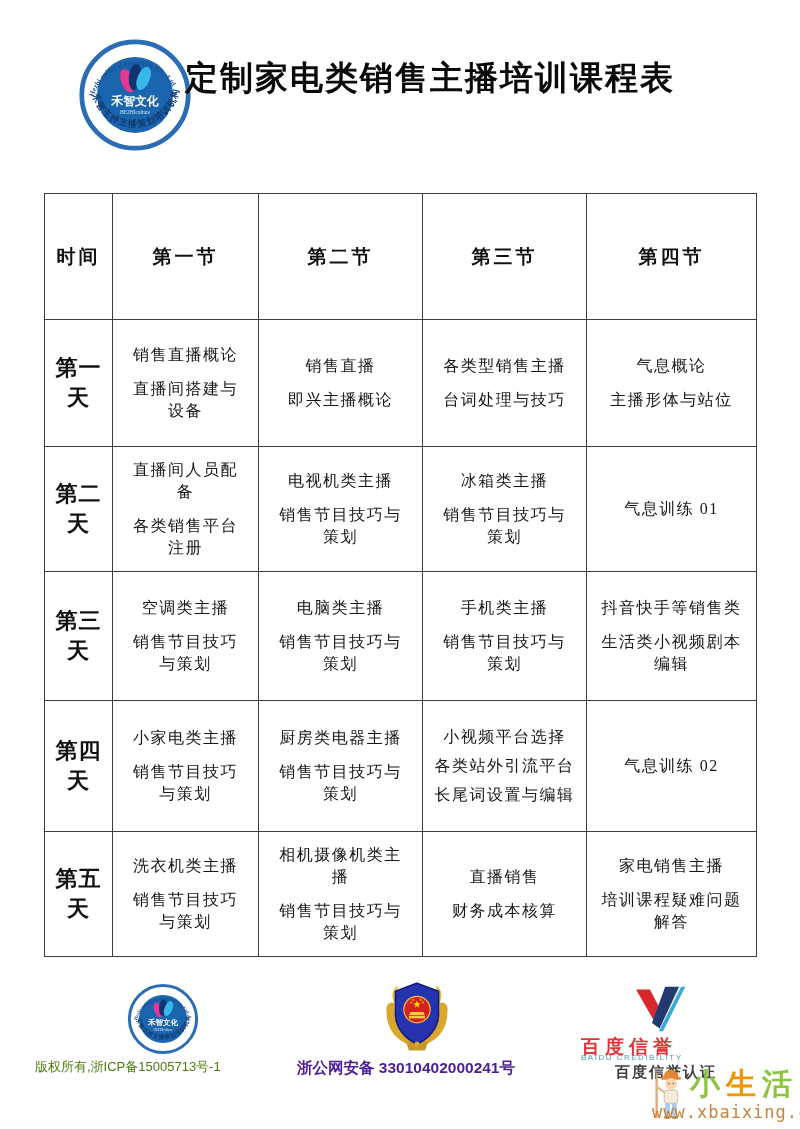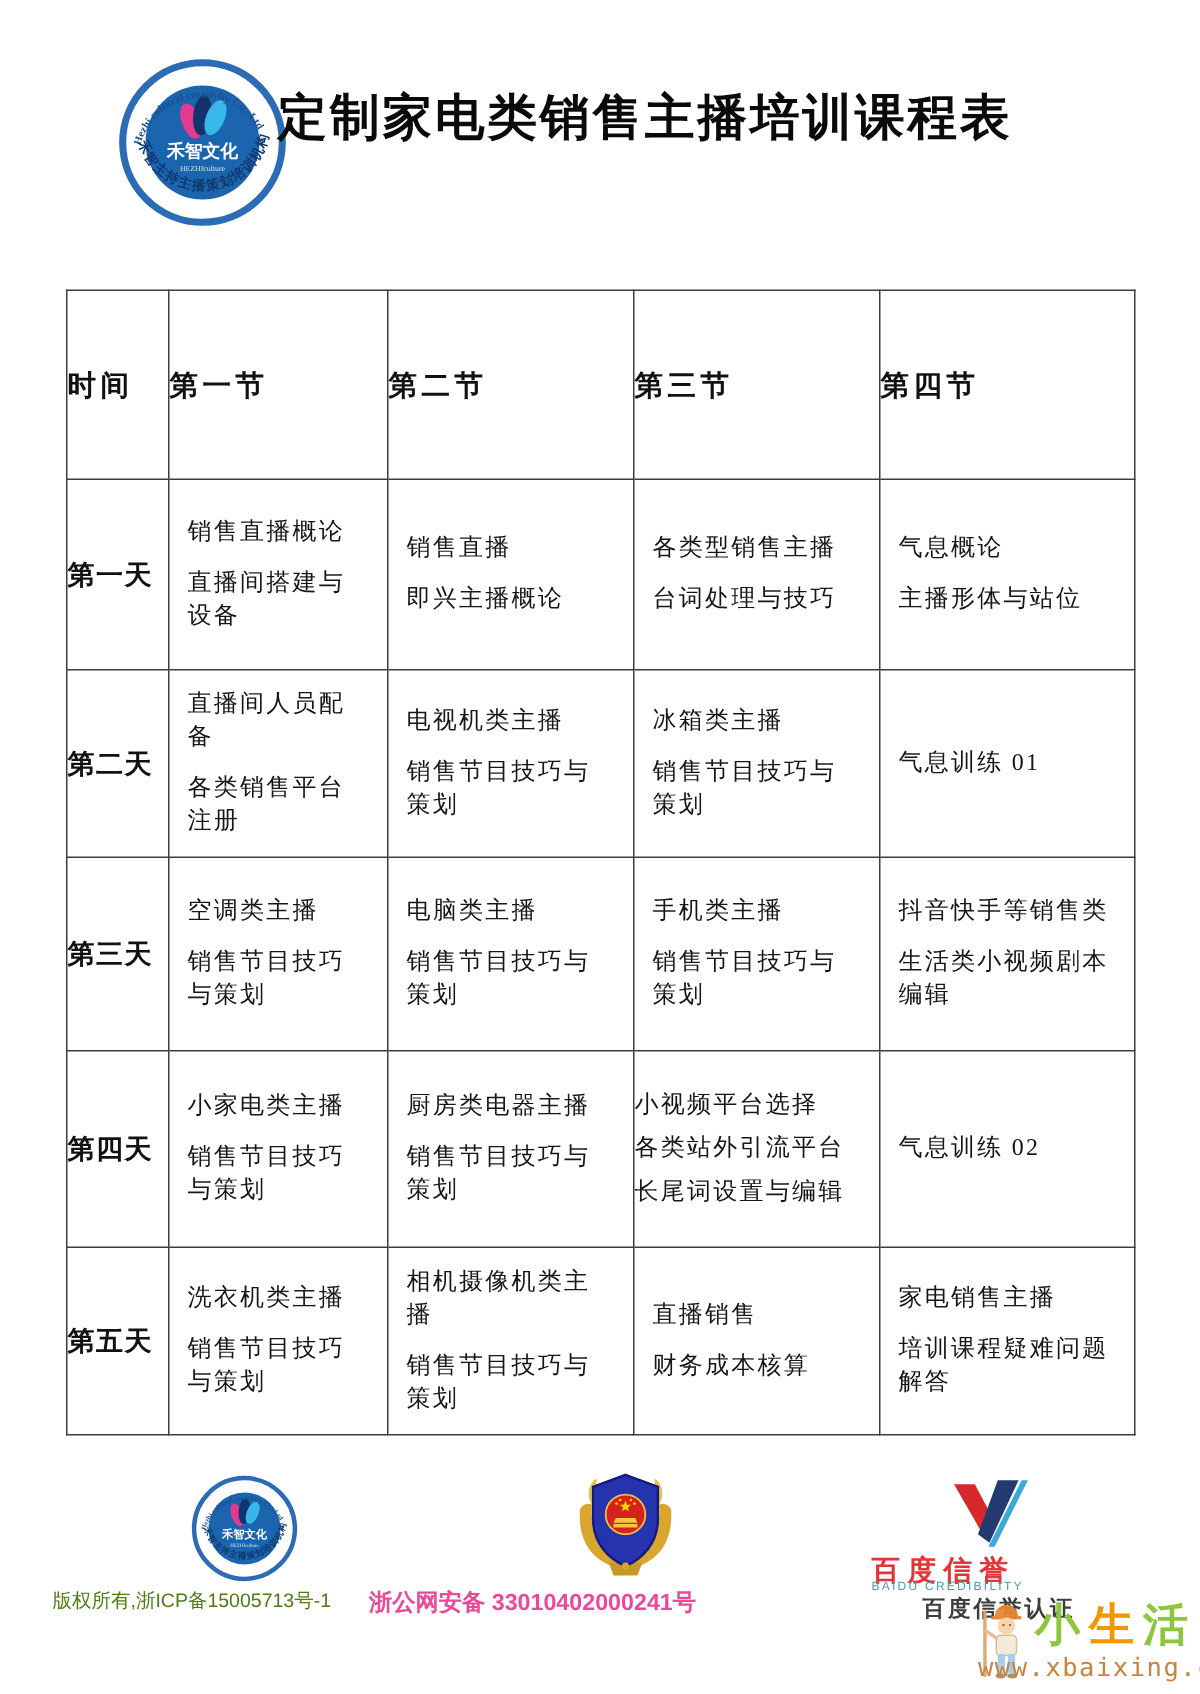--- a/index.html
+++ b/index.html
@@ -9,34 +9,34 @@
   
   .logo-top{position:absolute;left:78px;top:38px;width:114px;height:114px;}
   .doc-title{position:absolute;left:150px;top:56px;width:560px;text-align:center;
              font-size:33px;font-weight:bold;letter-spacing:2px;color:#0a0a0a;}
   .doc-subtitle{position:absolute;left:100px;top:118px;width:700px;text-align:center;
                 font-size:13.5px;letter-spacing:0.5px;color:#2a2a2a;}
 
   
   table.schedule{position:absolute;left:44px;top:193px;width:712px;
                  border-collapse:collapse;table-layout:fixed;}
-  .schedule th,.schedule td{border:1px solid #3d3d3d;text-align:left;vertical-align:middle;
+  .schedule th,.schedule td{border:1px solid #3d3d3d;text-align:center;vertical-align:middle;
                             padding:0;background:#ffffff;}
   .schedule th.col-head{font-size:19px;font-weight:bold;letter-spacing:3px;color:#111;}
-  .schedule td.day{font-size:18px;font-weight:bold;letter-spacing:1px;color:#111;}
+  .schedule td.day{font-size:22px;font-weight:bold;letter-spacing:1px;color:#111;}
   .line{font-size:16px;letter-spacing:1.5px;color:#161616;margin:12px 12px;line-height:22px;}
   .tight .line{margin:7px 0;}
 
   
   .logo-bottom{position:absolute;left:127px;top:983px;width:72px;height:72px;}
   .copyright{position:absolute;left:35px;top:1058px;width:260px;text-align:left;
              font-family:"Liberation Sans", sans-serif;font-size:13px;color:#4d7c0f;}
   .police-badge{position:absolute;left:377px;top:976px;width:80px;height:80px;}
-  .police-record{position:absolute;left:246px;top:1058px;width:300px;
-                 font-family:"Liberation Sans", sans-serif;font-size:15.5px;font-weight:bold;color:#ec4899;}
+  .police-record{position:absolute;left:256px;top:1058px;width:300px;text-align:center;
+                 font-family:"Liberation Sans", sans-serif;font-size:15.5px;font-weight:bold;color:#4c1d95;}
   .baidu-logo{position:absolute;left:621px;top:984px;width:80px;height:50px;}
   .baidu-cn{position:absolute;left:581px;top:1034px;width:160px;
             font-family:"Liberation Sans", sans-serif;font-size:19px;font-weight:bold;
             letter-spacing:5px;color:#e33539;}
   .baidu-en{position:absolute;left:581px;top:1053px;width:160px;text-align:left;
             font-family:"Liberation Sans", sans-serif;font-size:8px;letter-spacing:1.5px;color:#4a9fb0;}
   .baidu-cert{position:absolute;left:581px;top:1063px;width:170px;text-align:center;
               font-family:"Liberation Sans", sans-serif;font-size:15px;font-weight:bold;
               letter-spacing:2px;color:#3d3d3d;}
 

